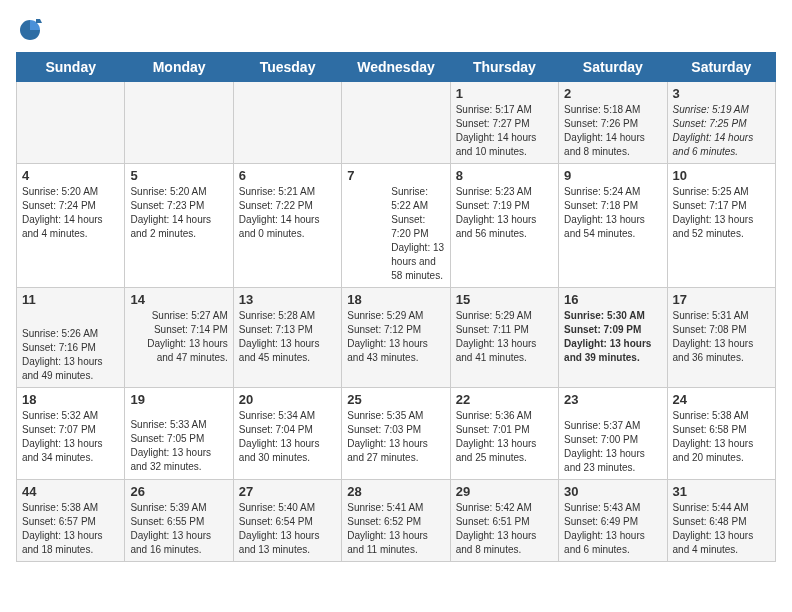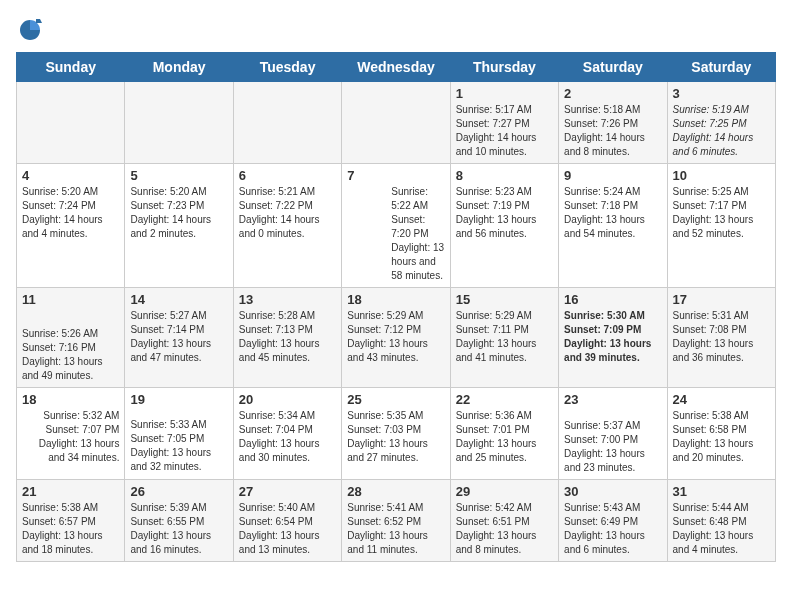--- a/index.html
+++ b/index.html
@@ -185,21 +185,21 @@
       </tr>
       <tr>
         <td>
           <div class="cell-date">11</div>
           <div class="cell-info" style="white-space: pre-line; margin-top: 20px;">Sunrise: 5:26 AM
 Sunset: 7:16 PM
 Daylight: 13 hours and 49 minutes.</div>
         </td>
         <td>
           <div class="cell-date">14</div>
-          <div class="cell-info" style="white-space: pre-line;">Sunrise: 5:27 AM
+          <div class="cell-info" style="white-space: pre-line; text-align: right;">Sunrise: 5:27 AM
 Sunset: 7:14 PM
 Daylight: 13 hours and 47 minutes.</div>
         </td>
         <td>
           <div class="cell-date">13</div>
           <div class="cell-info" style="white-space: pre-line;">Sunrise: 5:28 AM
 Sunset: 7:13 PM
 Daylight: 13 hours and 45 minutes.</div>
         </td>
         <td>
@@ -223,21 +223,21 @@
         <td>
           <div class="cell-date">17</div>
           <div class="cell-info" style="white-space: pre-line;">Sunrise: 5:31 AM
 Sunset: 7:08 PM
 Daylight: 13 hours and 36 minutes.</div>
         </td>
       </tr>
       <tr>
         <td>
           <div class="cell-date">18</div>
-          <div class="cell-info" style="white-space: pre-line; text-align: right;">Sunrise: 5:32 AM
+          <div class="cell-info" style="white-space: pre-line;">Sunrise: 5:32 AM
 Sunset: 7:07 PM
 Daylight: 13 hours and 34 minutes.</div>
         </td>
         <td>
           <div class="cell-date">19</div>
           <div class="cell-info" style="white-space: pre-line; margin-top: 11px;">Sunrise: 5:33 AM
 Sunset: 7:05 PM
 Daylight: 13 hours and 32 minutes.</div>
         </td>
         <td>
@@ -266,21 +266,21 @@
         </td>
         <td>
           <div class="cell-date">24</div>
           <div class="cell-info" style="white-space: pre-line;">Sunrise: 5:38 AM
 Sunset: 6:58 PM
 Daylight: 13 hours and 20 minutes.</div>
         </td>
       </tr>
       <tr>
         <td>
-          <div class="cell-date">21</div>
+          <div class="cell-date">44</div>
           <div class="cell-info" style="white-space: pre-line;">Sunrise: 5:38 AM
 Sunset: 6:57 PM
 Daylight: 13 hours and 18 minutes.</div>
         </td>
         <td>
           <div class="cell-date">26</div>
           <div class="cell-info" style="white-space: pre-line;">Sunrise: 5:39 AM
 Sunset: 6:55 PM
 Daylight: 13 hours and 16 minutes.</div>
         </td>

